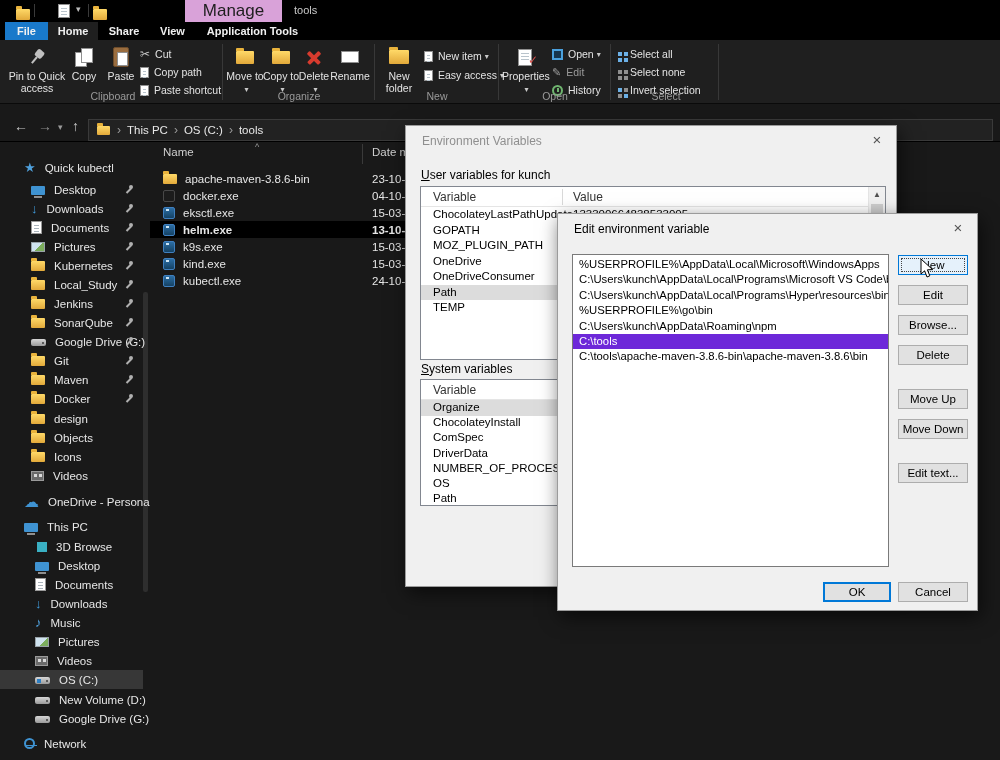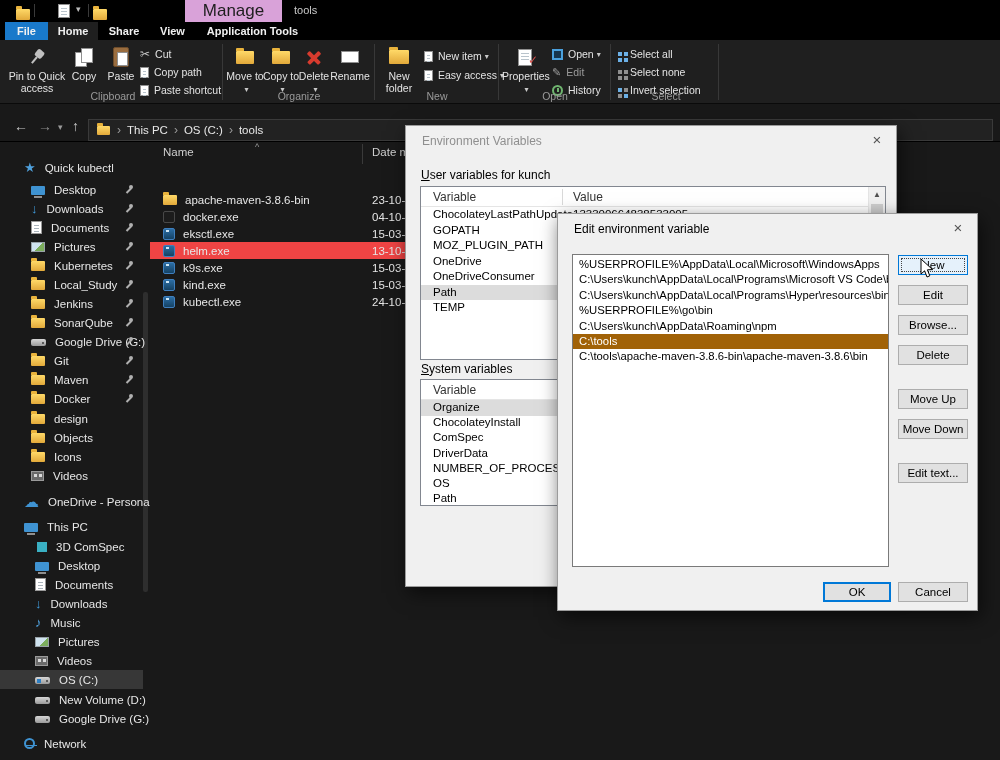--- a/index.html
+++ b/index.html
@@ -88,22 +88,22 @@
   .ic-drive::after{content:"";position:absolute;right:2px;top:2.5px;width:2px;height:2px;background:#3c3c3c;border-radius:50%;}
   .ic-drive.osdrive::before{content:"";position:absolute;left:2px;top:1.5px;width:4px;height:4px;background:#2d7fc4;}
   .ic-net{width:11px;height:11px;border:2px solid #3f93d2;border-radius:50%;}
   .ic-net::after{content:"";position:absolute;left:0;top:4.5px;width:11px;height:1.5px;background:#3f93d2;}
 
   
   .filelist{position:absolute;left:150px;top:142px;right:0;bottom:0;background:#191919;}
   .fl-sort{position:absolute;left:105px;top:0px;color:#9a9a9a;font-size:9px;}
   .fl-head{position:absolute;top:4px;font-size:11.5px;color:#cfcfcf;}
   .fl-div{position:absolute;left:212px;top:2px;width:1px;height:20px;background:#3a3a3a;}
-  .frow{position:absolute;left:0;width:260px;height:17px;display:flex;align-items:center;font-size:11.5px;color:#e6e6e6;white-space:nowrap;margin-top:21px;}
-  .frow.sel{background:#ef4444;}
+  .frow{position:absolute;left:0;width:260px;height:17px;display:flex;align-items:center;font-size:11.5px;color:#e6e6e6;white-space:nowrap;}
+  .frow.sel{background:#000000;font-weight:bold;}
   .frow .fic{flex:none;margin:0 8px 0 13px;position:relative;}
   .fdate{position:absolute;left:222px;}
   .ic-exe{width:12px;height:12px;background:linear-gradient(#2c6ea5,#154264);border:1px solid #3f7fbf;border-radius:2px;}
   .ic-exe::after{content:"";position:absolute;left:1.5px;top:1.5px;width:3px;height:2px;background:#cfe6f5;}
   .ic-docker{width:12px;height:12px;background:#1c1c1c;border:1px solid #484848;border-radius:2px;}
 
   
   .dlg{position:absolute;background:#f0f0f0;border:1px solid #9b9b9b;box-shadow:3px 6px 18px rgba(0,0,0,.6);font-size:12px;color:#000;}
   .dlg-title{position:absolute;left:16px;top:8px;}
   .dlg-close{position:absolute;right:6px;top:4px;width:26px;height:20px;text-align:center;font-size:15px;line-height:20px;color:#555;}
@@ -116,21 +116,21 @@
   .wthead .hdiv{position:absolute;left:141px;top:2px;width:1px;height:16px;background:#d9d9d9;}
   .trow{position:absolute;left:0;right:17px;height:15.5px;font-size:11.5px;}
   .trow .tc1{position:absolute;left:12px;top:1px;}
   .trow .tc2{position:absolute;left:152px;top:1px;white-space:nowrap;}
   .trow.hl{background:#dcdcdc;}
   .vscroll{position:absolute;right:0;top:0;width:17px;bottom:0;background:#f0f0f0;border-left:1px solid #e5e5e5;}
   .vscroll .up{position:absolute;left:0;top:0;width:16px;height:16px;text-align:center;font-size:8px;color:#505050;line-height:16px;}
   .vscroll .thumb{position:absolute;left:2px;top:17px;width:12px;height:38px;background:#cdcdcd;}
   .erow{position:absolute;left:0;right:0;height:15.4px;font-size:11.3px;white-space:nowrap;}
   .erow span{position:absolute;left:6px;top:1px;}
-  .erow.sel{background:#a16207;color:#fff;}
+  .erow.sel{background:#6d28d9;color:#fff;}
   .wbtn{position:absolute;width:70px;height:20px;background:#e1e1e1;border:1px solid #adadad;font-size:11.5px;color:#000;padding:0;}
   .wbtn.hov{background:#e5f1fb;border-color:#0078d7;outline:1px dotted #444;outline-offset:-4px;}
   .wbtn.def{border:2px solid #0078d7;}
 
   .cursor{position:absolute;z-index:60;}
 </style>
 </head>
 <body>
 
 <div id="stage">
@@ -375,21 +375,21 @@
     <div class="srow lvl0" style="top:350px">
         <span class="ic gi ic-cloud">☁</span>
         <span>OneDrive - Personal</span>
       </div>
     <div class="srow lvl0" style="top:375px">
         <span class="ic ic-mon"></span>
         <span>This PC</span>
       </div>
     <div class="srow lvl2" style="top:395px">
         <span class="ic ic-cube"></span>
-        <span>3D ComSpec</span>
+        <span>3D Browse</span>
       </div>
     <div class="srow lvl2" style="top:414px">
         <span class="ic ic-mon"></span>
         <span>Desktop</span>
       </div>
     <div class="srow lvl2" style="top:433px">
         <span class="ic ic-doc"></span>
         <span>Documents</span>
       </div>
     <div class="srow lvl2" style="top:452px">

